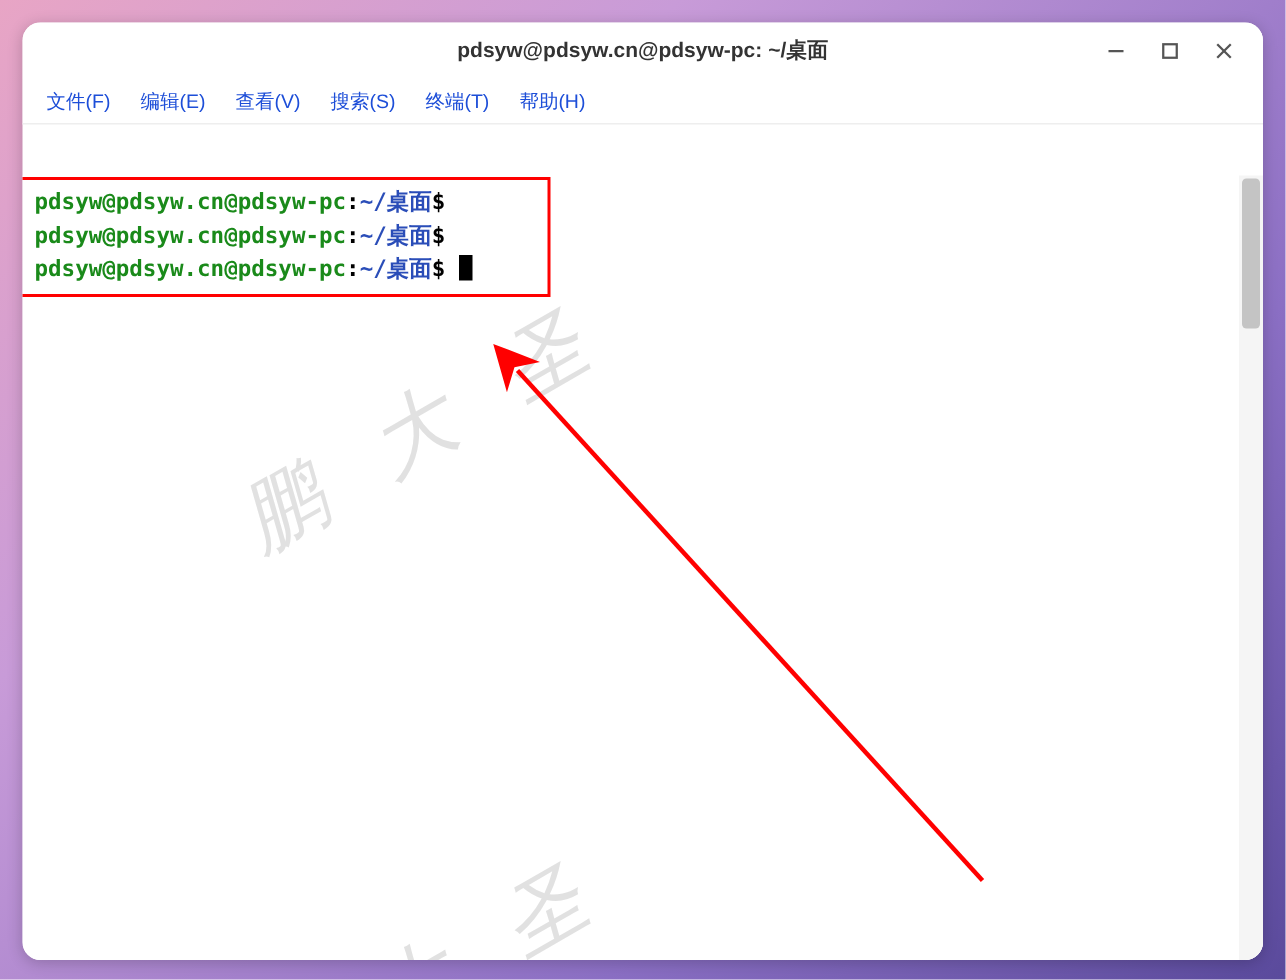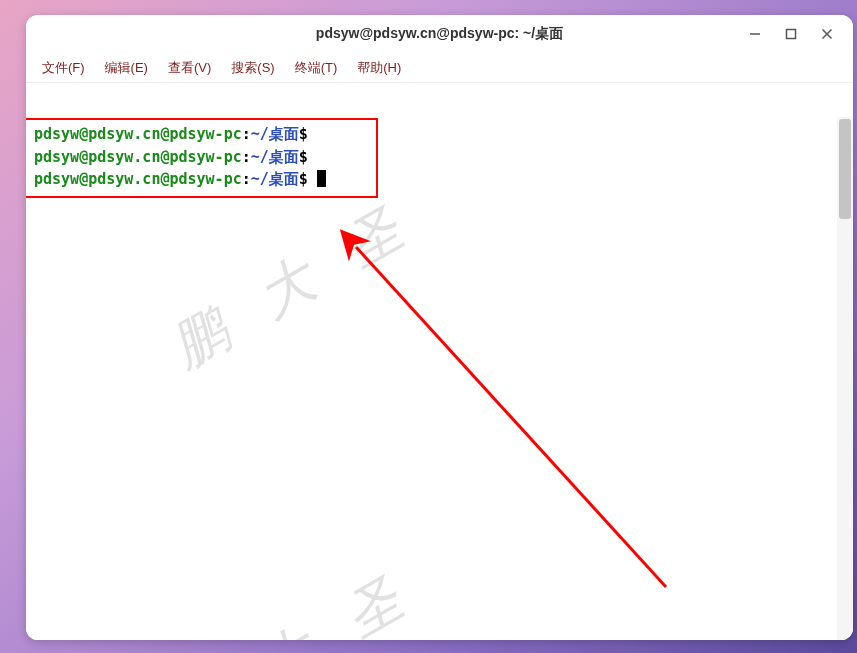--- a/index.html
+++ b/index.html
@@ -21,21 +21,21 @@
       position: absolute;
       top: 0;
       left: 0;
       width: 100%;
       height: 100%;
     }
     
     .window {
       position: absolute;
       top: 15px;
-      left: 26px;
+      left: 15px;
       width: 827px;
       height: 625px;
       background: #ffffff;
       border-radius: 12px;
       box-shadow: 0 2px 10px rgba(0,0,0,0.2);
       display: flex;
       flex-direction: column;
       overflow: hidden;
     }
     
@@ -85,21 +85,21 @@
       display: flex;
       align-items: center;
       padding: 0 8px;
       gap: 4px;
       background: #ffffff;
       border-bottom: 1px solid #eee;
     }
     
     .menu-item {
       font-size: 13px;
-      color: #7f1d1d;
+      color: #1d4ed8;
       padding: 3px 8px;
       cursor: pointer;
     }
     
     .terminal-area {
       flex: 1;
       position: relative;
       background: #ffffff;
       display: flex;
       margin-top: 34px;

